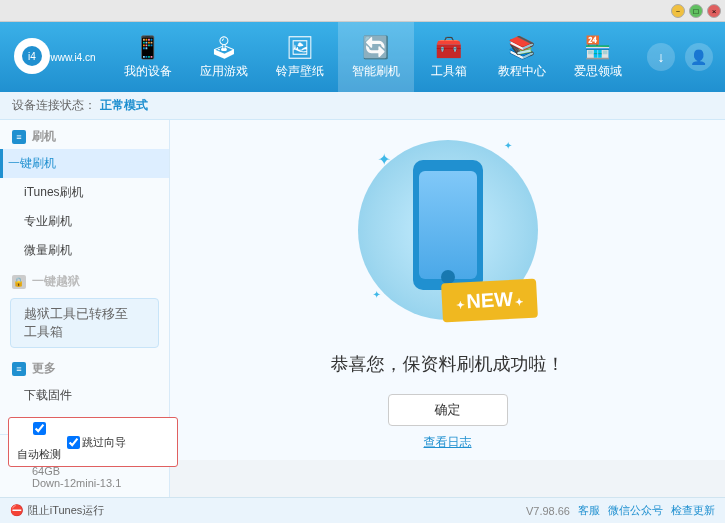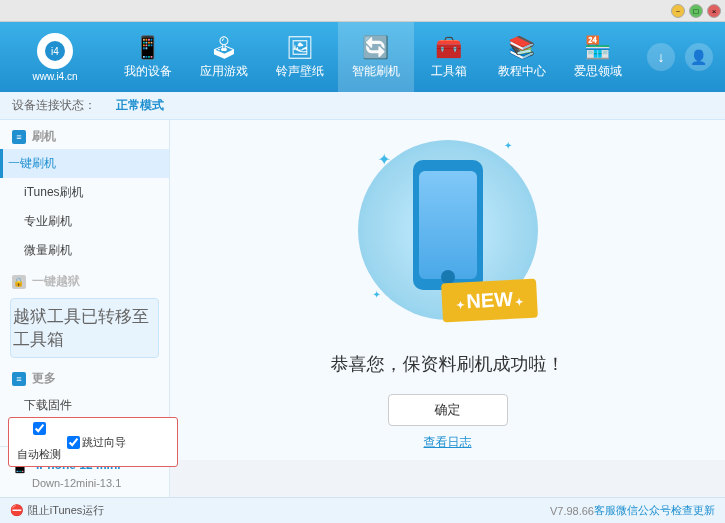--- a/index.html
+++ b/index.html
@@ -27,21 +27,21 @@
     
     .header {
       background: linear-gradient(180deg, #3ab0e8 0%, #2090d0 100%);
       height: 70px;
       display: flex;
       align-items: center;
     }
     .logo-area {
       width: 110px;
       display: flex;
-      flex-direction: column;
+      flex-direction: row;
       align-items: center;
       justify-content: center;
       padding: 0 10px;
     }
     .logo-circle {
       width: 36px; height: 36px; border-radius: 50%;
       background: #fff;
       display: flex; align-items: center; justify-content: center;
       margin-bottom: 2px;
     }
@@ -89,21 +89,20 @@
     
     .status-bar {
       background: #eaf4fc;
       height: 28px;
       display: flex;
       align-items: center;
       padding: 8px 12px;
       font-size: 12px;
       color: #333;
       border-bottom: 1px solid #d0e8f8;
-      gap: 16px;
     }
     .status-label { color: #666; margin-right: 4px; }
     .status-value { color: #2090d0; font-weight: bold; }
 
     
     .main-layout {
       display: flex;
       height: calc(523px - 22px - 70px - 28px - 32px);
     }
 
@@ -140,24 +139,24 @@
       cursor: pointer;
     }
     .sidebar-item.active {
       background: #ddeeff;
       color: #2090d0;
       border-left: 3px solid #2090d0;
       padding-left: 5px;
     }
     .sidebar-note {
       margin: 4px 10px;
-      padding: 6px 2px;
+      padding: 6px 13px;
       background: #e8f4fd;
       border-radius: 4px;
-      font-size: 17px;
+      font-size: 13px;
       color: #666;
       border: 1px solid #c8e4f8;
     }
 
     
     .content {
       flex: 1;
       display: flex;
       align-items: center;
       justify-content: center;
@@ -376,20 +375,21 @@
     <button class="confirm-btn">确定</button>
     <span class="log-link">查看日志</span>
   </div>
 </div>
 
 <div style="position:absolute; bottom:26px; left:0; width:170px; background:#f7fbfe; border-right:1px solid #d8eaf8; border-top:1px solid #d8eaf8; padding:8px 10px;">
   <div style="display:flex; align-items:center; gap:6px; margin-bottom:3px;">
     <span style="color:#2090d0; font-size:16px;">📱</span>
     <span style="color:#2090d0; font-size:12px; font-weight:bold;">iPhone 12 mini</span>
   </div>
+  <div style="font-size:11px; color:#888; padding-left:22px;">64GB</div>
   <div style="font-size:11px; color:#888; padding-left:22px;">Down-12mini-13.1</div>
 </div>
 
 <div style="position:absolute; bottom:26px; left:0; width:170px; background:transparent; padding:0;"></div>
 
 <div style="position:absolute; bottom:52px; left:0; width:170px; display:flex; align-items:center; gap:6px; padding:4px 8px; border:1px solid #e06060; margin:4px 8px; border-radius:3px; background:#fff;">
   <label style="display:flex; align-items:center; gap:12px; font-size:11px; color:#333; cursor:pointer;flex-direction:column;">
     <input type="checkbox" checked="" style="">
     <span>自动检测</span>
   </label>
@@ -397,19 +397,19 @@
     <input type="checkbox" checked="" style="">
     <span>跳过向导</span>
   </label>
 </div>
 
 <div style="position:absolute; bottom:0; left:0; width:725px; height:26px; background:#eaf4fc; border-top:1px solid #d0e4f0; display:flex; align-items:center; padding:0 10px; font-size:11px; color:#555;">
   <div style="width:170px; display:flex; align-items:center; gap:4px;">
     <span style="color:#e05050;">⛔</span>
     <span>阻止iTunes运行</span>
   </div>
-  <div style="flex:1; display:flex; align-items:center; justify-content:flex-end; gap:0;">
+  <div style="flex:1; display:flex; align-items:center; justify-content:flex-end; gap:8px;">
     <span style="color:#888;">V7.98.66</span>
     <span style="color:#2090d0; cursor:pointer;">客服</span>
     <span style="color:#2090d0; cursor:pointer;">微信公众号</span>
     <span style="color:#2090d0; cursor:pointer;">检查更新</span>
   </div>
 </div>
 
 </body></html>

